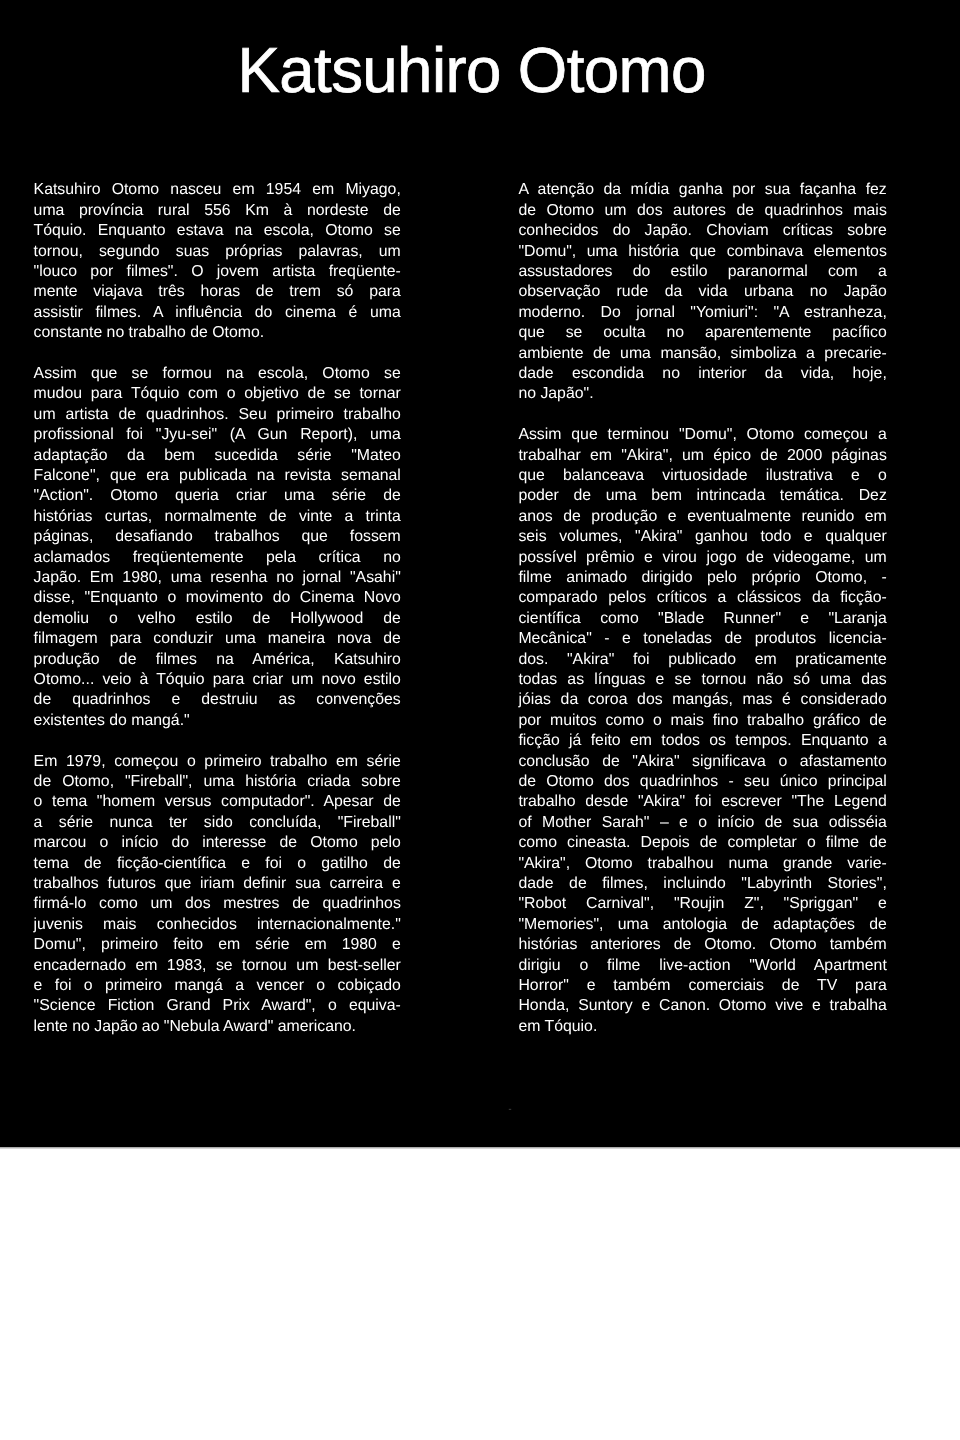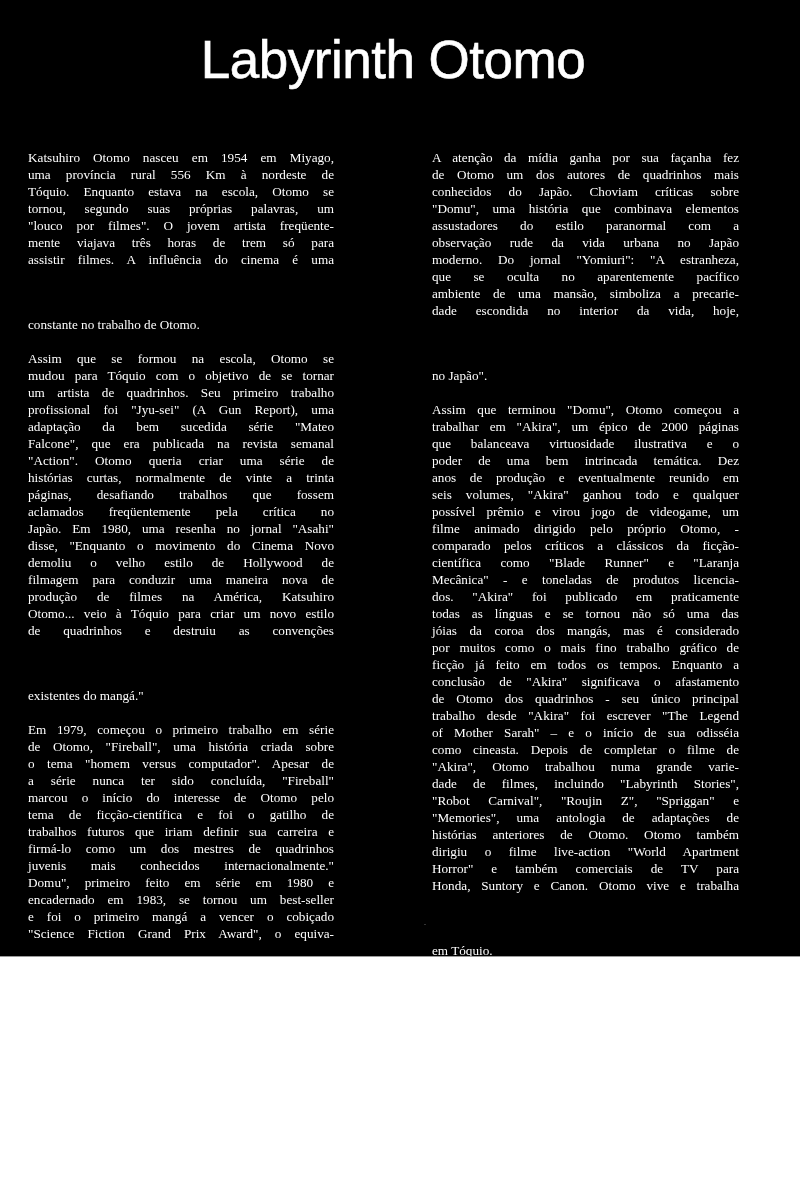--- a/index.html
+++ b/index.html
@@ -39,30 +39,28 @@
       text-align: justify;
       color: #ffffff;
     }
     .col-left { left: 28px; width: 306px; }
     .col-right { left: 432px; width: 307px; }
     .col p {
       margin: 0 0 17px 0;
       white-space: pre-line;
       text-align: justify;
       text-align-last: left;
-      font-family: Liberation Serif, serif;
     }
     .col p span.ln {
       display: block;
       text-align: justify;
       text-align-last: justify;
     }
     .col p span.ln.last {
       text-align-last: left;
-      margin-top: 48px;
     }
     .speck {
       position: absolute;
       left: 424px;
       top: 924px;
       width: 2px;
       height: 1px;
       background: #333333;
     }
     .below {
@@ -73,21 +71,21 @@
       height: 244px;
       background: #ffffff;
       border-top: 1px solid #9a9a9a;
       box-sizing: border-box;
     }
   </style>
 </head>
 <body>
 
 <div class="page">
-  <h1 class="title">Labyrinth Otomo</h1>
+  <h1 class="title">Katsuhiro Otomo</h1>
 
   <div class="col col-left">
     <p><span class="ln">Katsuhiro Otomo nasceu em 1954 em Miyago,</span><span class="ln">uma província rural 556 Km à nordeste de</span><span class="ln">Tóquio. Enquanto estava na escola, Otomo se</span><span class="ln">tornou, segundo suas próprias palavras, um</span><span class="ln">"louco por filmes". O jovem artista freqüente-</span><span class="ln">mente viajava três horas de trem só para</span><span class="ln">assistir filmes. A influência do cinema é uma</span><span class="ln last">constante no trabalho de Otomo.</span></p>
     <p><span class="ln">Assim que se formou na escola, Otomo se</span><span class="ln">mudou para Tóquio com o objetivo de se tornar</span><span class="ln">um artista de quadrinhos. Seu primeiro trabalho</span><span class="ln">profissional foi "Jyu-sei" (A Gun Report), uma</span><span class="ln">adaptação da bem sucedida série "Mateo</span><span class="ln">Falcone", que era publicada na revista semanal</span><span class="ln">"Action". Otomo queria criar uma série de</span><span class="ln">histórias curtas, normalmente de vinte a trinta</span><span class="ln">páginas, desafiando trabalhos que fossem</span><span class="ln">aclamados freqüentemente pela crítica no</span><span class="ln">Japão. Em 1980, uma resenha no jornal "Asahi"</span><span class="ln">disse, "Enquanto o movimento do Cinema Novo</span><span class="ln">demoliu o velho estilo de Hollywood de</span><span class="ln">filmagem para conduzir uma maneira nova de</span><span class="ln">produção de filmes na América, Katsuhiro</span><span class="ln">Otomo... veio à Tóquio para criar um novo estilo</span><span class="ln">de quadrinhos e destruiu as convenções</span><span class="ln last">existentes do mangá."</span></p>
     <p><span class="ln">Em 1979, começou o primeiro trabalho em série</span><span class="ln">de Otomo, "Fireball", uma história criada sobre</span><span class="ln">o tema "homem versus computador". Apesar de</span><span class="ln">a série nunca ter sido concluída, "Fireball"</span><span class="ln">marcou o início do interesse de Otomo pelo</span><span class="ln">tema de ficção-científica e foi o gatilho de</span><span class="ln">trabalhos futuros que iriam definir sua carreira e</span><span class="ln">firmá-lo como um dos mestres de quadrinhos</span><span class="ln">juvenis mais conhecidos internacionalmente."</span><span class="ln">Domu", primeiro feito em série em 1980 e</span><span class="ln">encadernado em 1983, se tornou um best-seller</span><span class="ln">e foi o primeiro mangá a vencer o cobiçado</span><span class="ln">"Science Fiction Grand Prix Award", o equiva-</span><span class="ln last">lente no Japão ao "Nebula Award" americano.</span></p>
   </div>
 
   <div class="col col-right">
     <p><span class="ln">A atenção da mídia ganha por sua façanha fez</span><span class="ln">de Otomo um dos autores de quadrinhos mais</span><span class="ln">conhecidos do Japão. Choviam críticas sobre</span><span class="ln">"Domu", uma história que combinava elementos</span><span class="ln">assustadores do estilo paranormal com a</span><span class="ln">observação rude da vida urbana no Japão</span><span class="ln">moderno. Do jornal "Yomiuri": "A estranheza,</span><span class="ln">que se oculta no aparentemente pacífico</span><span class="ln">ambiente de uma mansão, simboliza a precarie-</span><span class="ln">dade escondida no interior da vida, hoje,</span><span class="ln last">no Japão".</span></p>
     <p><span class="ln">Assim que terminou "Domu", Otomo começou a</span><span class="ln">trabalhar em "Akira", um épico de 2000 páginas</span><span class="ln">que balanceava virtuosidade ilustrativa e o</span><span class="ln">poder de uma bem intrincada temática. Dez</span><span class="ln">anos de produção e eventualmente reunido em</span><span class="ln">seis volumes, "Akira" ganhou todo e qualquer</span><span class="ln">possível prêmio e virou jogo de videogame, um</span><span class="ln">filme animado dirigido pelo próprio Otomo, -</span><span class="ln">comparado pelos críticos a clássicos da ficção-</span><span class="ln">científica como "Blade Runner" e "Laranja</span><span class="ln">Mecânica" - e toneladas de produtos licencia-</span><span class="ln">dos. "Akira" foi publicado em praticamente</span><span class="ln">todas as línguas e se tornou não só uma das</span><span class="ln">jóias da coroa dos mangás, mas é considerado</span><span class="ln">por muitos como o mais fino trabalho gráfico de</span><span class="ln">ficção já feito em todos os tempos. Enquanto a</span><span class="ln">conclusão de "Akira" significava o afastamento</span><span class="ln">de Otomo dos quadrinhos - seu único principal</span><span class="ln">trabalho desde "Akira" foi escrever "The Legend</span><span class="ln">of Mother Sarah" – e o início de sua odisséia</span><span class="ln">como cineasta. Depois de completar o filme de</span><span class="ln">"Akira", Otomo trabalhou numa grande varie-</span><span class="ln">dade de filmes, incluindo "Labyrinth Stories",</span><span class="ln">"Robot Carnival", "Roujin Z", "Spriggan" e</span><span class="ln">"Memories", uma antologia de adaptações de</span><span class="ln">histórias anteriores de Otomo. Otomo também</span><span class="ln">dirigiu o filme live-action "World Apartment</span><span class="ln">Horror" e também comerciais de TV para</span><span class="ln">Honda, Suntory e Canon. Otomo vive e trabalha</span><span class="ln last">em Tóquio.</span></p>

